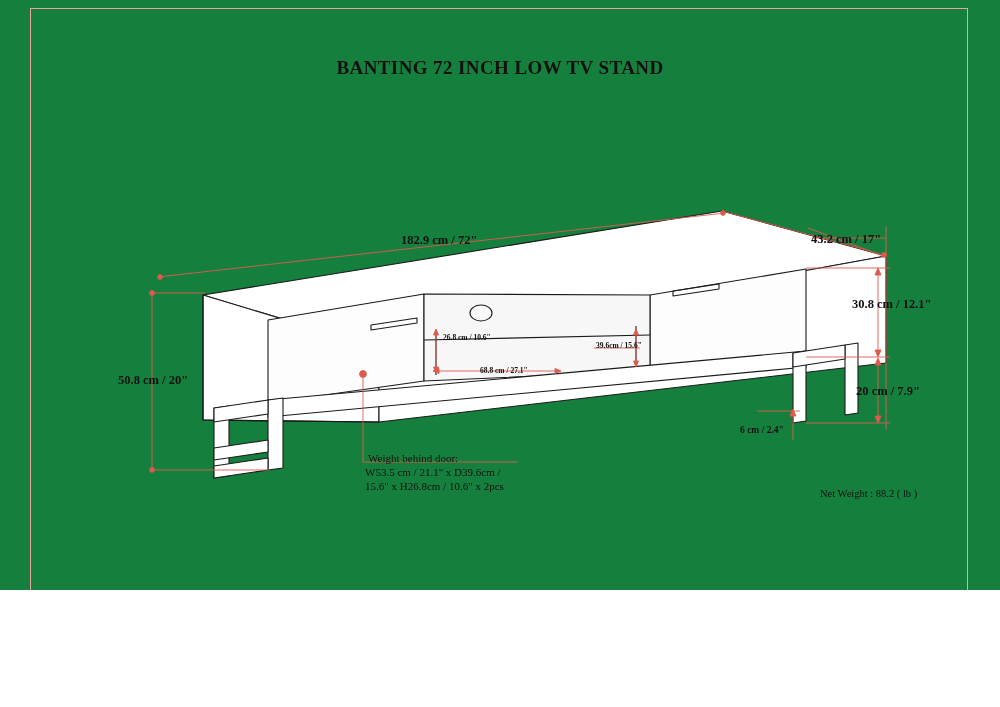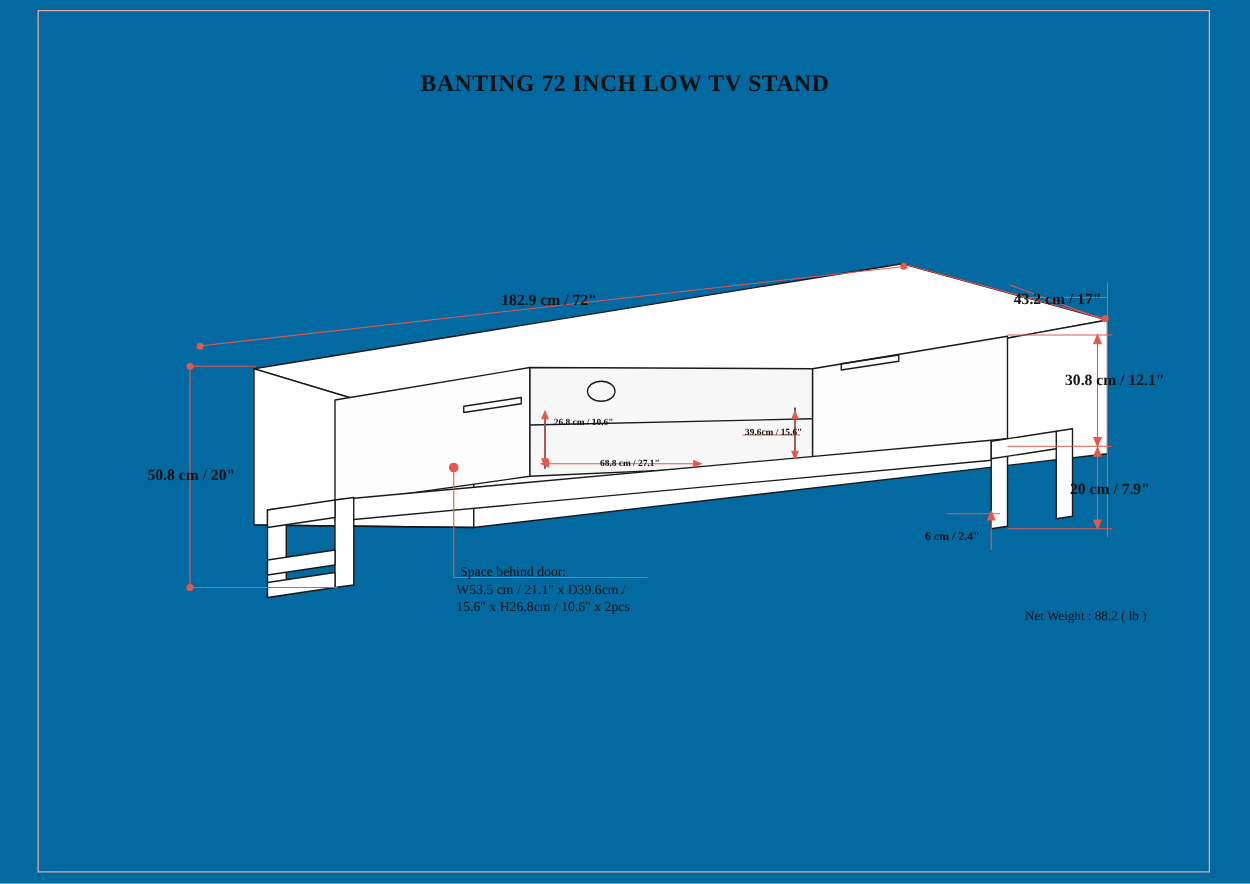--- a/index.html
+++ b/index.html
@@ -3,22 +3,22 @@
 <meta charset="utf-8">
 <style>
   html, body {
     margin: 0;
     padding: 0;
     background: #ffffff;
   }
   #page {
     position: relative;
     width: 1000px;
-    height: 707px;
-    background: #0369a1;
+    height: 590px;
+    background: #15803d;
     overflow: hidden;
     font-family: "Liberation Serif", serif;
   }
   #page-border {
     position: absolute;
     left: 30px;
     top: 8px;
     width: 938px;
     height: 690px;
     border: 1px solid #e9a5a0;
@@ -177,19 +177,19 @@
   <div class="dimlabel dim-main" style="left:401px; top:233px;">182.9 cm / 72"</div>
   <div class="dimlabel dim-main" style="left:811px; top:232px;">43.2 cm / 17"</div>
   <div class="dimlabel dim-main" style="left:118px; top:373px;">50.8 cm / 20"</div>
   <div class="dimlabel dim-main" style="left:852px; top:297px;">30.8 cm / 12.1"</div>
   <div class="dimlabel dim-main" style="left:856px; top:384px;">20 cm / 7.9"</div>
   <div class="dimlabel dim-small" style="left:740px; top:425px;">6 cm / 2.4"</div>
   <div class="dimlabel dim-tiny" style="left:443px; top:333px;">26.8 cm / 10.6"</div>
   <div class="dimlabel dim-tiny" style="left:480px; top:366px;">68.8 cm / 27.1"</div>
   <div class="dimlabel dim-tiny" style="left:596px; top:341px;">39.6cm / 15.6"</div>
 
-  <div class="note" style="left:368px; top:452px;">Space behind door:</div>
+  <div class="note" style="left:368px; top:452px;">Weight behind door:</div>
   <div class="note" style="left:365px; top:466px;">W53.5 cm / 21.1" x D39.6cm /</div>
   <div class="note" style="left:365px; top:480px;">15.6" x H26.8cm / 10.6" x 2pcs</div>
 
   <div class="weight" style="left:820px; top:476px;margin-top:12px;">Net Weight : 88.2 ( lb )</div>
 
 </div>
 
 </body></html>

